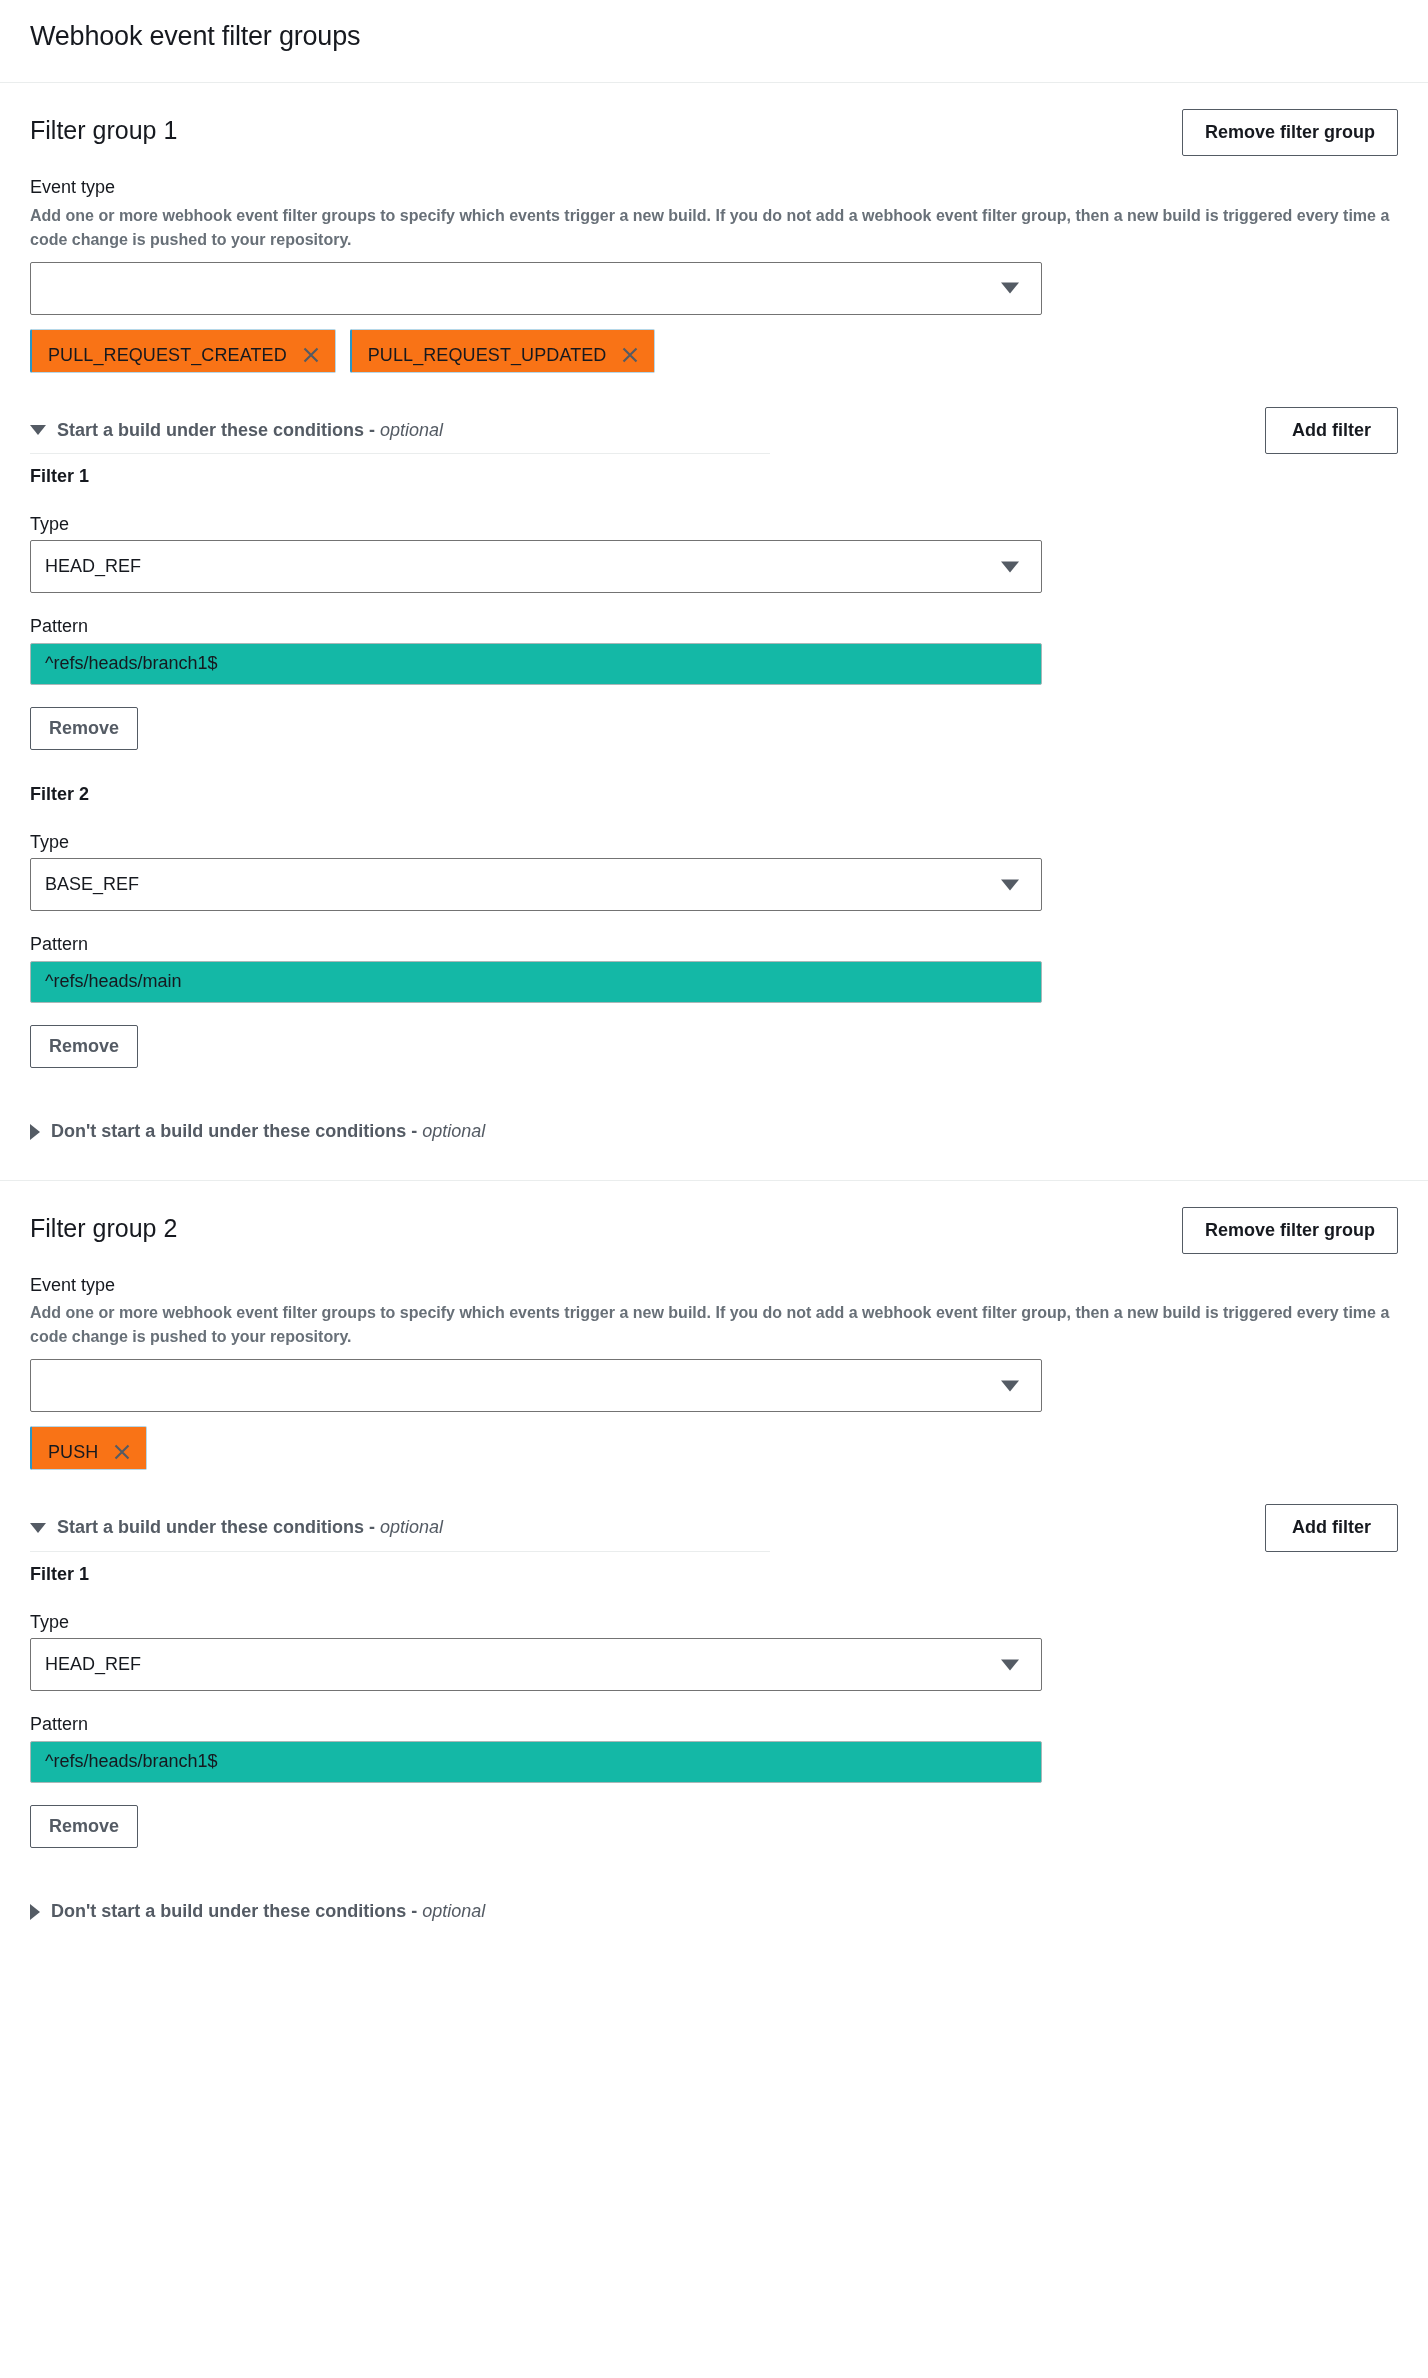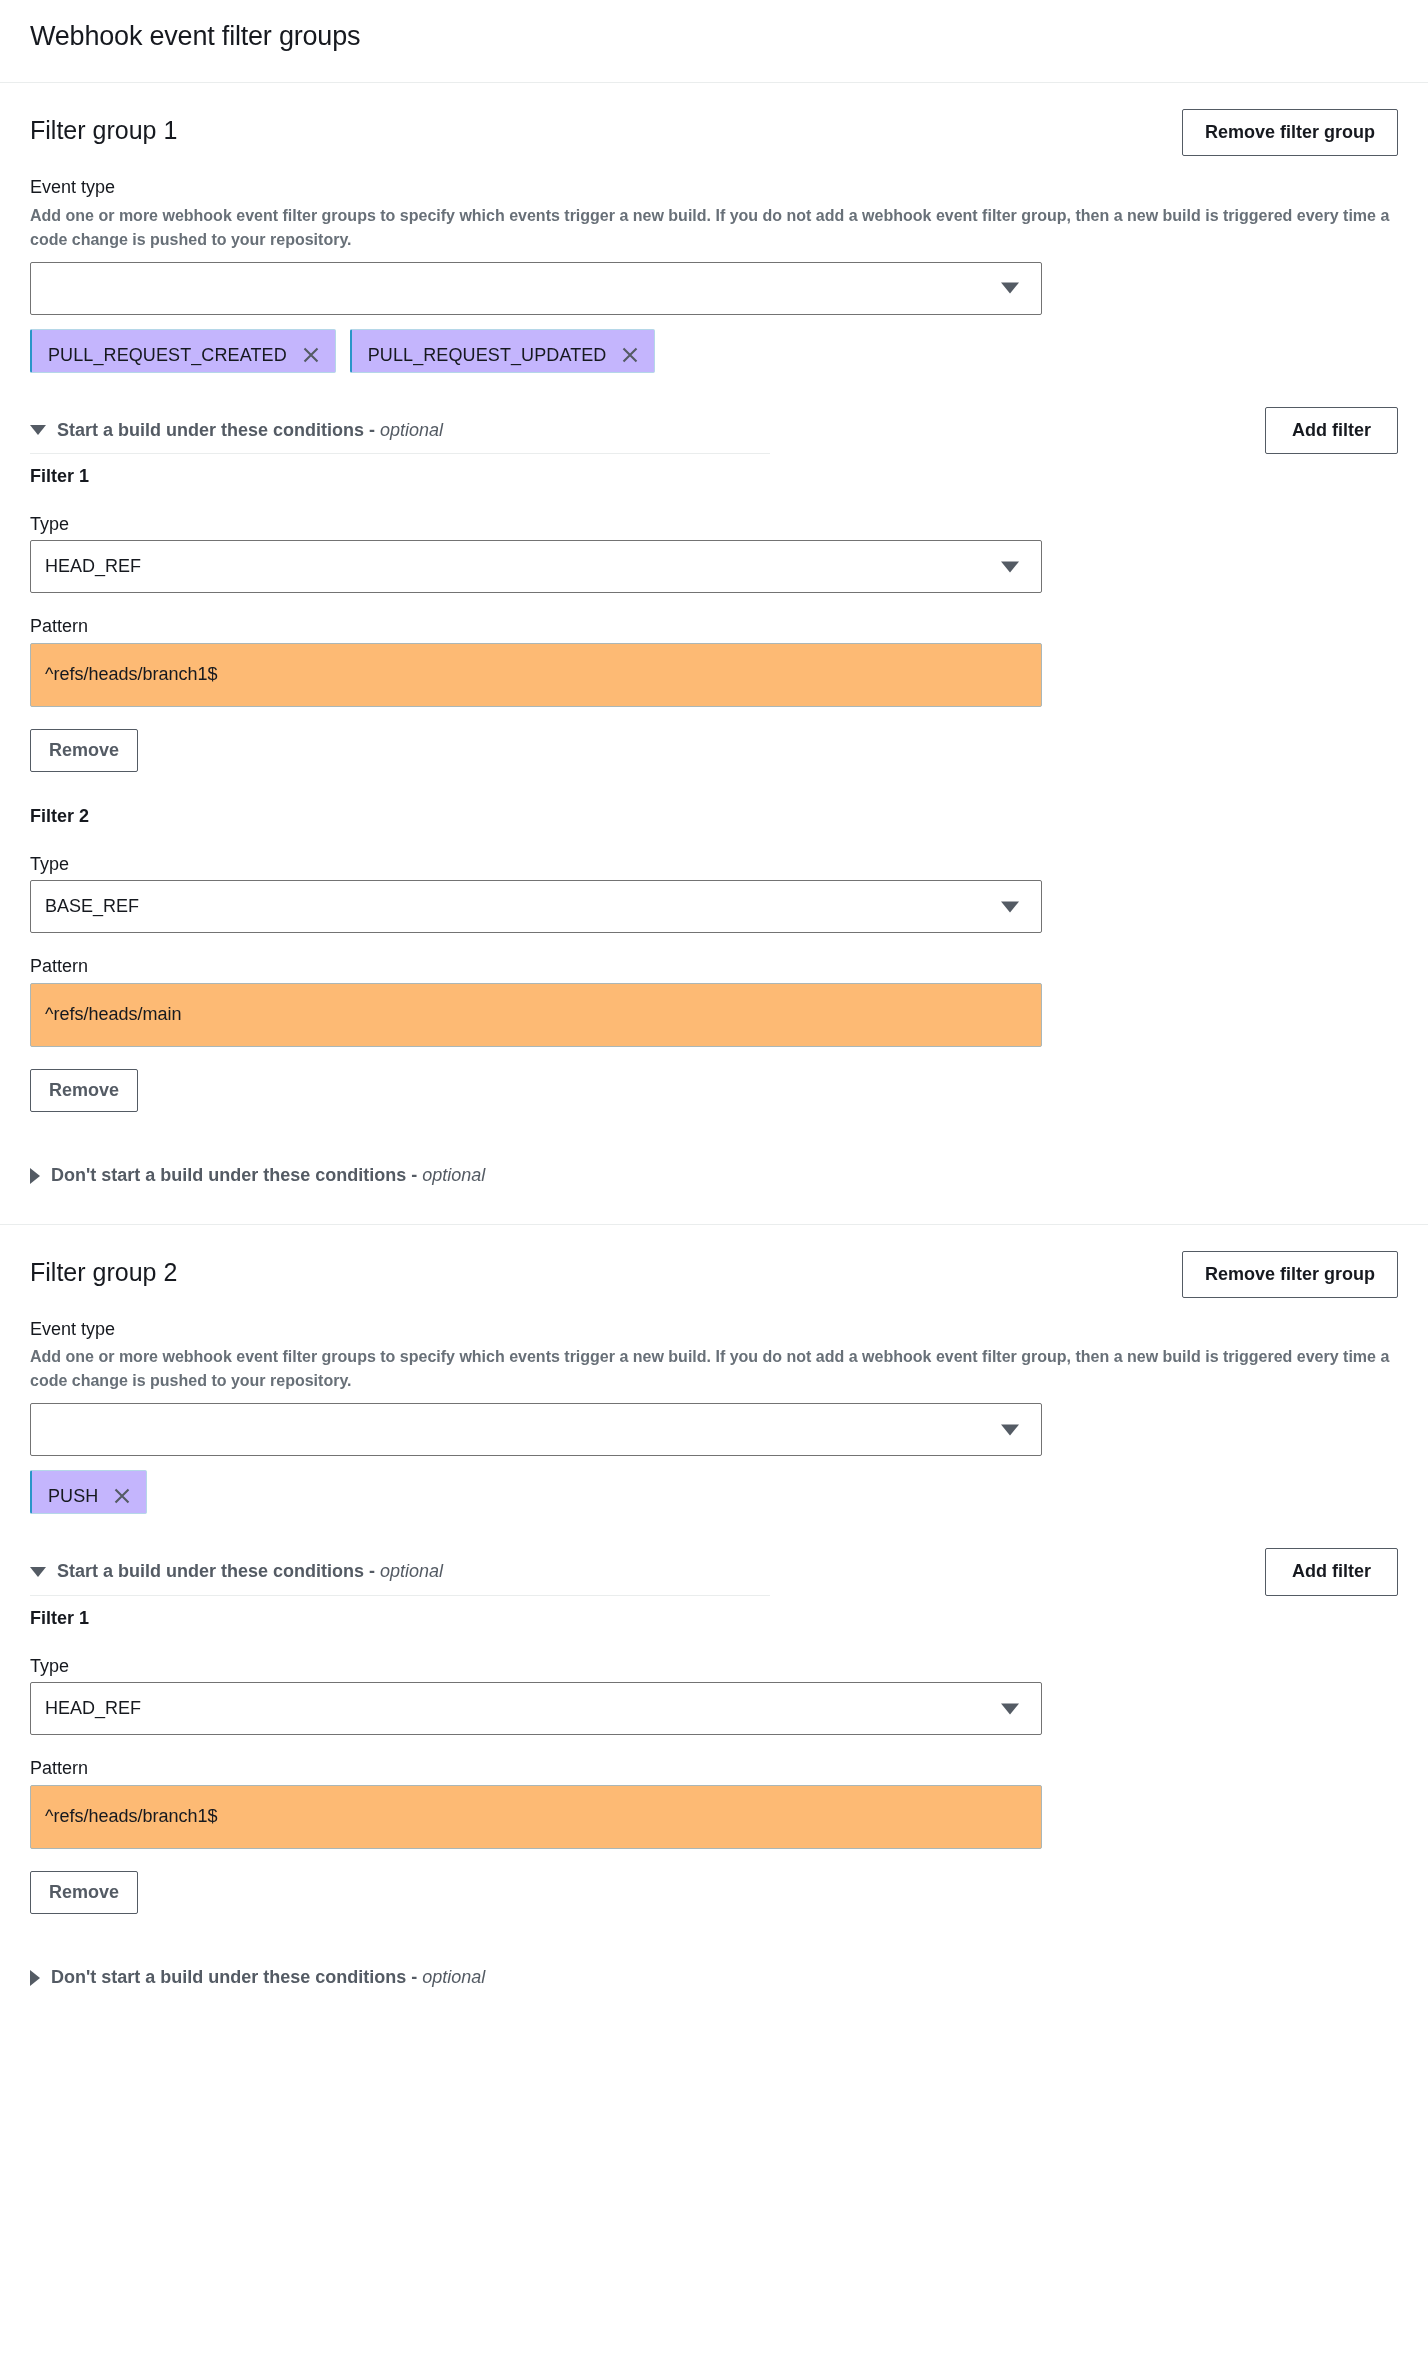--- a/index.html
+++ b/index.html
@@ -123,43 +123,43 @@
     width: 0;
     height: 0;
     border-left: 9px solid transparent;
     border-right: 9px solid transparent;
     border-top: 11px solid #545b64;
   }
 
   
   .text-input {
     width: 1012px;
-    height: 64px;
+    height: 42px;
     border: 1px solid #aab7b8;
     border-radius: 2px;
-    background: #fdba74;
+    background: #14b8a6;
     font-family: "Liberation Sans", sans-serif;
     font-size: 18px;
     color: #16191f;
     padding: 0 14px;
     outline: none;
   }
 
   
   .tag-row {
     display: flex;
     flex-wrap: wrap;
     gap: 14px;
     margin-top: 14px;
   }
   .tag {
     display: inline-flex;
     align-items: center;
     gap: 14px;
-    background: #c4b5fd;
+    background: #f97316;
     border: 1px solid #b5d7e8;
     border-left: 2px solid #2a96c8;
     border-radius: 2px;
     padding: 8px 14px 0 16px;
     height: 44px;
     cursor: default;
   }
   .tag-label {
     font-size: 18px;
     color: #16191f;

